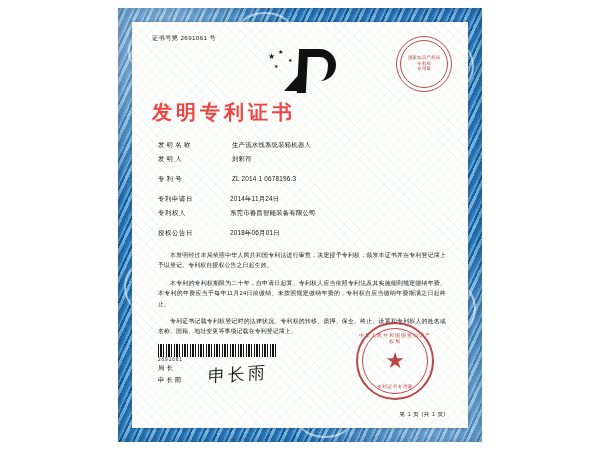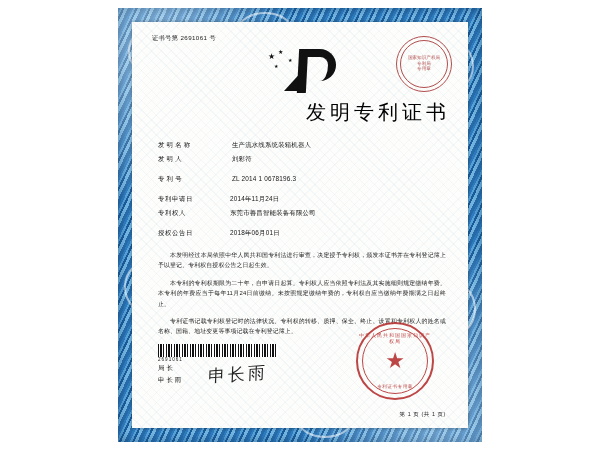--- a/index.html
+++ b/index.html
@@ -168,26 +168,26 @@
     color: #111;
     font-size: 7px;
     line-height: 7px;
   }
   .emblem .s1 { left: 4px;  top: 6px;  font-size: 8px; }
   .emblem .s2 { left: 14px; top: 2px;  font-size: 6px; }
   .emblem .s3 { left: 24px; top: 10px; font-size: 5px; }
   .emblem .s4 { left: 10px; top: 16px; font-size: 5px; }
 
   .cert-title {
-    text-align: right;
+    text-align: left;
     font-family: "DejaVu Serif", "Liberation Serif", serif;
-    font-weight: normal;
+    font-weight: bold;
     font-size: 20px;
     letter-spacing: 4px;
-    color: #000000;
+    color: #ef4444;
     margin: 2px 0 12px 0;
   }
 
   
   .fields {
     margin: 0 2px 0 6px;
   }
   .field-row {
     display: flex;
     align-items: baseline;

